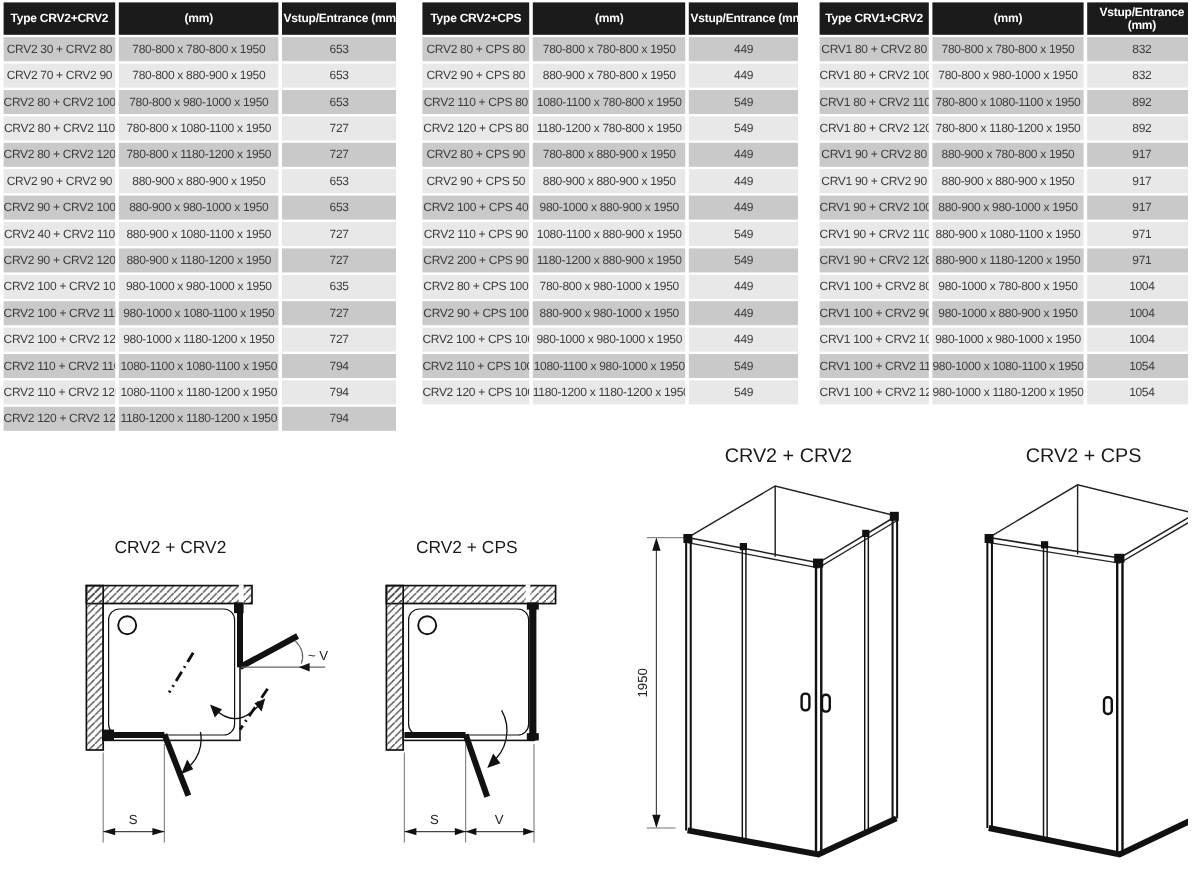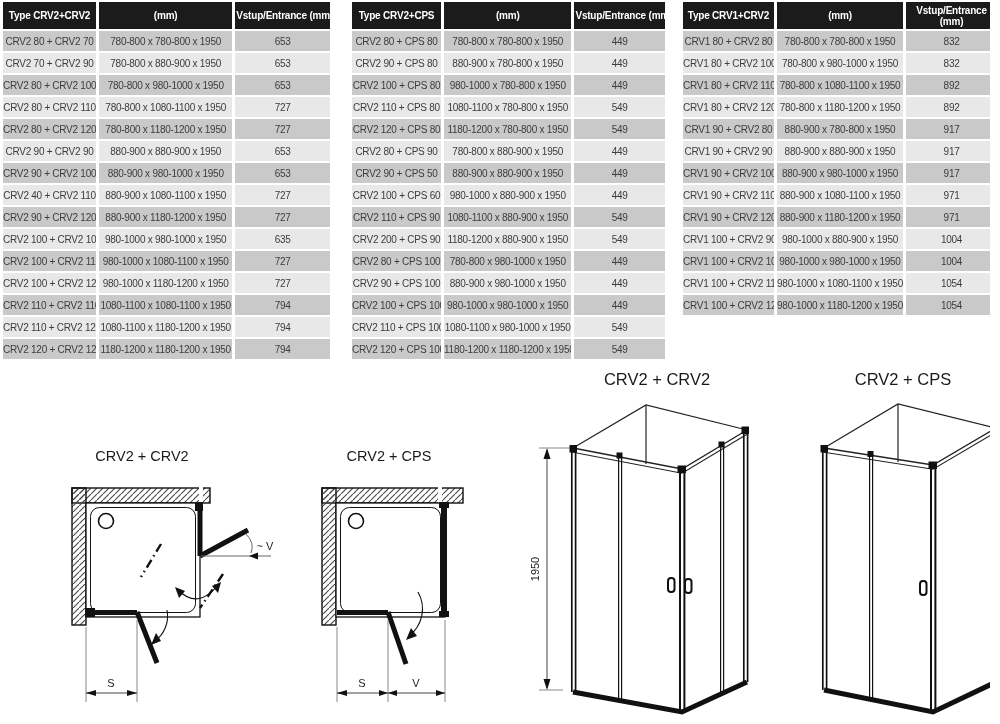--- a/index.html
+++ b/index.html
@@ -33,21 +33,21 @@
         </colgroup>
       <thead>
           <tr>
             <th>Type CRV2+CRV2</th>
             <th>(mm)</th>
             <th>Vstup/Entrance (mm)</th>
           </tr>
         </thead>
       <tbody>
           <tr>
-            <td>CRV2 80 + CRV2 70</td>
+            <td>CRV2 30 + CRV2 80</td>
             <td>780-800 x 780-800 x 1950</td>
             <td>653</td>
           </tr>
           <tr>
             <td>CRV2 70 + CRV2 90</td>
             <td>780-800 x 880-900 x 1950</td>
             <td>653</td>
           </tr>
           <tr>
             <td>CRV2 80 + CRV2 100</td>
@@ -137,46 +137,41 @@
             <td>CRV2 80 + CPS 80</td>
             <td>780-800 x 780-800 x 1950</td>
             <td>449</td>
           </tr>
           <tr>
             <td>CRV2 90 + CPS 80</td>
             <td>880-900 x 780-800 x 1950</td>
             <td>449</td>
           </tr>
           <tr>
-            <td>CRV2 100 + CPS 80</td>
-            <td>980-1000 x 780-800 x 1950</td>
-            <td>449</td>
-          </tr>
-          <tr>
             <td>CRV2 110 + CPS 80</td>
             <td>1080-1100 x 780-800 x 1950</td>
             <td>549</td>
           </tr>
           <tr>
             <td>CRV2 120 + CPS 80</td>
             <td>1180-1200 x 780-800 x 1950</td>
             <td>549</td>
           </tr>
           <tr>
             <td>CRV2 80 + CPS 90</td>
             <td>780-800 x 880-900 x 1950</td>
             <td>449</td>
           </tr>
           <tr>
             <td>CRV2 90 + CPS 50</td>
             <td>880-900 x 880-900 x 1950</td>
             <td>449</td>
           </tr>
           <tr>
-            <td>CRV2 100 + CPS 60</td>
+            <td>CRV2 100 + CPS 40</td>
             <td>980-1000 x 880-900 x 1950</td>
             <td>449</td>
           </tr>
           <tr>
             <td>CRV2 110 + CPS 90</td>
             <td>1080-1100 x 880-900 x 1950</td>
             <td>549</td>
           </tr>
           <tr>
             <td>CRV2 200 + CPS 90</td>
@@ -264,20 +259,25 @@
           </tr>
           <tr>
             <td>CRV1 90 + CRV2 110</td>
             <td>880-900 x 1080-1100 x 1950</td>
             <td>971</td>
           </tr>
           <tr>
             <td>CRV1 90 + CRV2 120</td>
             <td>880-900 x 1180-1200 x 1950</td>
             <td>971</td>
+          </tr>
+          <tr>
+            <td>CRV1 100 + CRV2 80</td>
+            <td>980-1000 x 780-800 x 1950</td>
+            <td>1004</td>
           </tr>
           <tr>
             <td>CRV1 100 + CRV2 90</td>
             <td>980-1000 x 880-900 x 1950</td>
             <td>1004</td>
           </tr>
           <tr>
             <td>CRV1 100 + CRV2 100</td>
             <td>980-1000 x 980-1000 x 1950</td>
             <td>1004</td>

